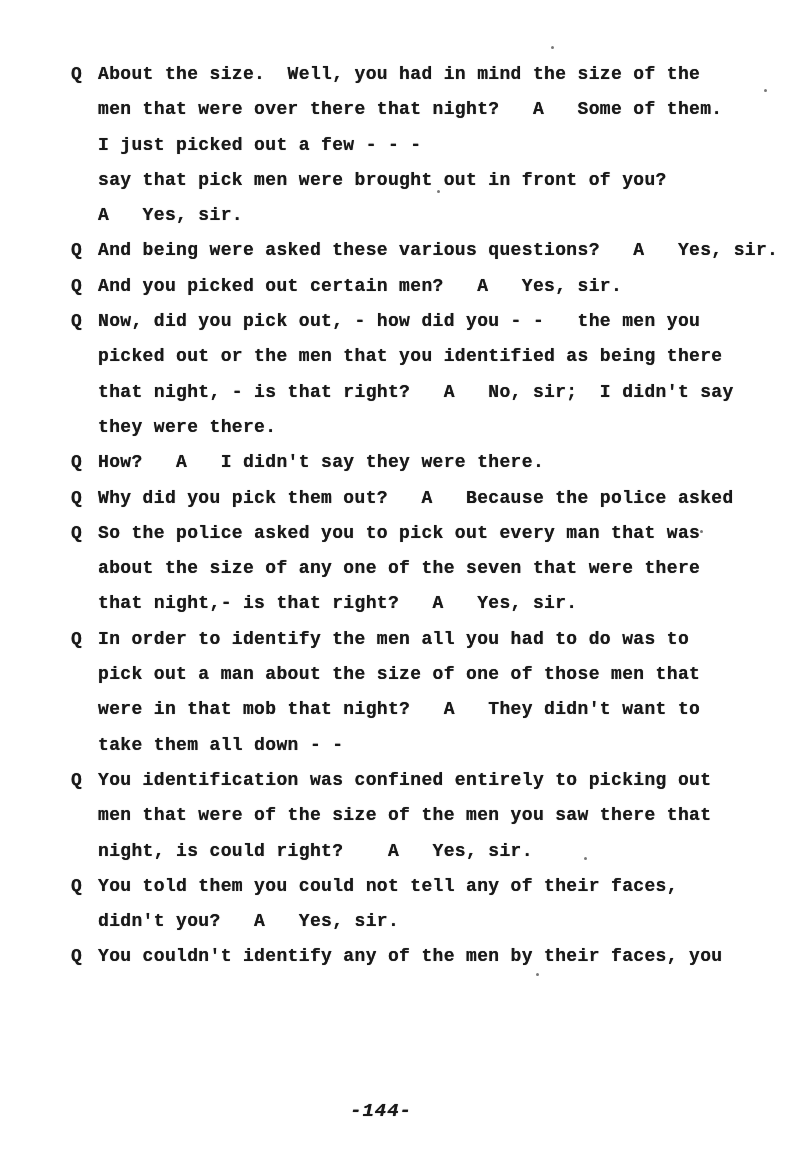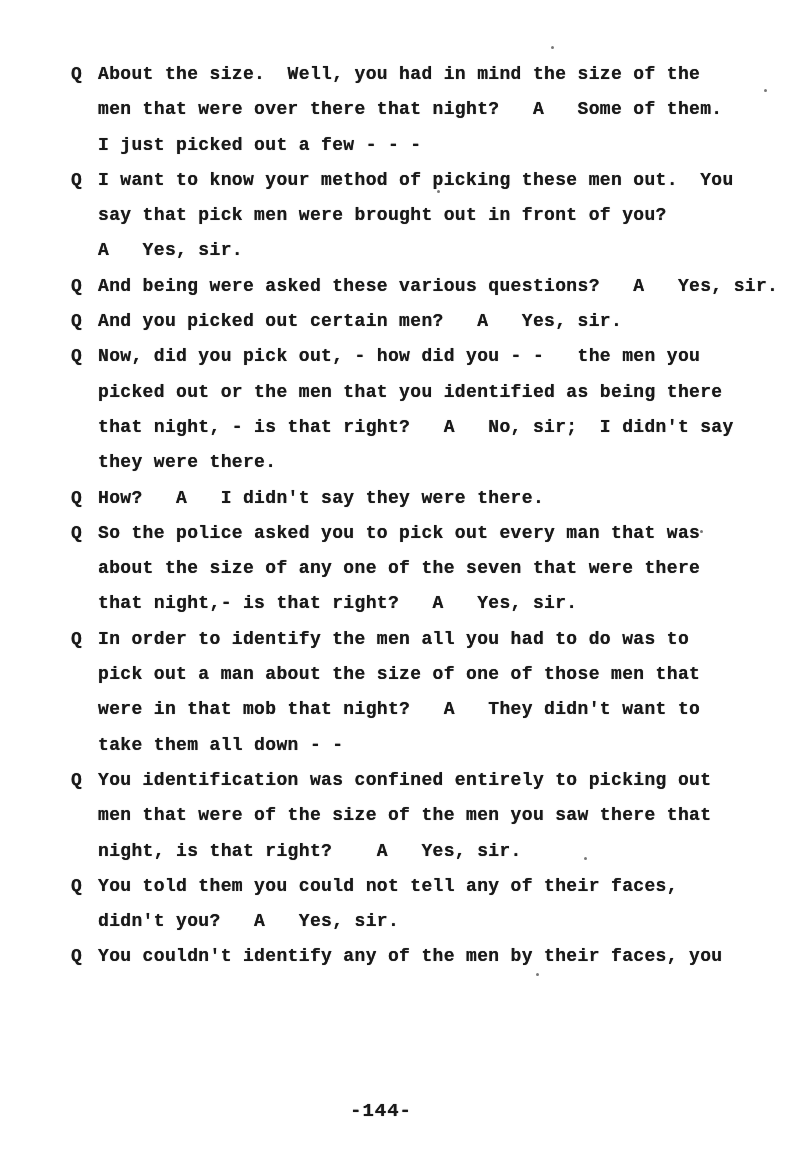--- a/index.html
+++ b/index.html
@@ -45,58 +45,59 @@
   .pagenum {
     position: absolute;
     top: 1100px;
     left: 0;
     width: 762px; 
     text-align: center;
     font-size: 19px;
     font-weight: bold;
     letter-spacing: 1px;
     text-shadow: 0 0 0.8px rgba(10,10,10,0.9);
+    font-style: italic;
   }
   .speck {
     position: absolute;
     background: #4a4a4a;
     border-radius: 50%;
     width: 3px;
     height: 3px;
     opacity: 0.75;
   }
 </style>
 </head>
 <body>
 
 <div class="page">
   <div class="transcript" id="transcript">
       <div class="line"><span class="marker">Q</span><span class="text">About the size.  Well, you had in mind the size of the</span></div>
       <div class="line"><span class="marker"></span><span class="text">men that were over there that night?   A   Some of them.</span></div>
       <div class="line"><span class="marker"></span><span class="text">I just picked out a few - - -</span></div>
-      <div class="line"><span class="marker">Q</span><span class="text">I want to know your method of picking these men out.  You</span></div>
       <div class="line"><span class="marker"></span><span class="text">say that pick men were brought out in front of you?</span></div>
       <div class="line"><span class="marker"></span><span class="text">A   Yes, sir.</span></div>
       <div class="line"><span class="marker">Q</span><span class="text">And being were asked these various questions?   A   Yes, sir.</span></div>
       <div class="line"><span class="marker">Q</span><span class="text">And you picked out certain men?   A   Yes, sir.</span></div>
       <div class="line"><span class="marker">Q</span><span class="text">Now, did you pick out, - how did you - -   the men you</span></div>
       <div class="line"><span class="marker"></span><span class="text">picked out or the men that you identified as being there</span></div>
       <div class="line"><span class="marker"></span><span class="text">that night, - is that right?   A   No, sir;  I didn't say</span></div>
       <div class="line"><span class="marker"></span><span class="text">they were there.</span></div>
       <div class="line"><span class="marker">Q</span><span class="text">How?   A   I didn't say they were there.</span></div>
+      <div class="line"><span class="marker">Q</span><span class="text">Why did you pick them out?   A   Because the police asked</span></div>
       <div class="line"><span class="marker">Q</span><span class="text">So the police asked you to pick out every man that was</span></div>
       <div class="line"><span class="marker"></span><span class="text">about the size of any one of the seven that were there</span></div>
       <div class="line"><span class="marker"></span><span class="text">that night,- is that right?   A   Yes, sir.</span></div>
       <div class="line"><span class="marker">Q</span><span class="text">In order to identify the men all you had to do was to</span></div>
       <div class="line"><span class="marker"></span><span class="text">pick out a man about the size of one of those men that</span></div>
       <div class="line"><span class="marker"></span><span class="text">were in that mob that night?   A   They didn't want to</span></div>
       <div class="line"><span class="marker"></span><span class="text">take them all down - -</span></div>
       <div class="line"><span class="marker">Q</span><span class="text">You identification was confined entirely to picking out</span></div>
       <div class="line"><span class="marker"></span><span class="text">men that were of the size of the men you saw there that</span></div>
-      <div class="line"><span class="marker"></span><span class="text">night, is that right?    A   Yes, sir.</span></div>
+      <div class="line"><span class="marker"></span><span class="text">night, is could right?    A   Yes, sir.</span></div>
       <div class="line"><span class="marker">Q</span><span class="text">You told them you could not tell any of their faces,</span></div>
       <div class="line"><span class="marker"></span><span class="text">didn't you?   A   Yes, sir.</span></div>
       <div class="line"><span class="marker">Q</span><span class="text">You couldn't identify any of the men by their faces, you</span></div>
     </div>
   <div class="pagenum">-144-</div>
 
   <div class="speck" style="left:551px; top:46px;"></div>
   <div class="speck" style="left:764px; top:89px;"></div>
   <div class="speck" style="left:437px; top:190px;"></div>
   <div class="speck" style="left:700px; top:530px;"></div>

